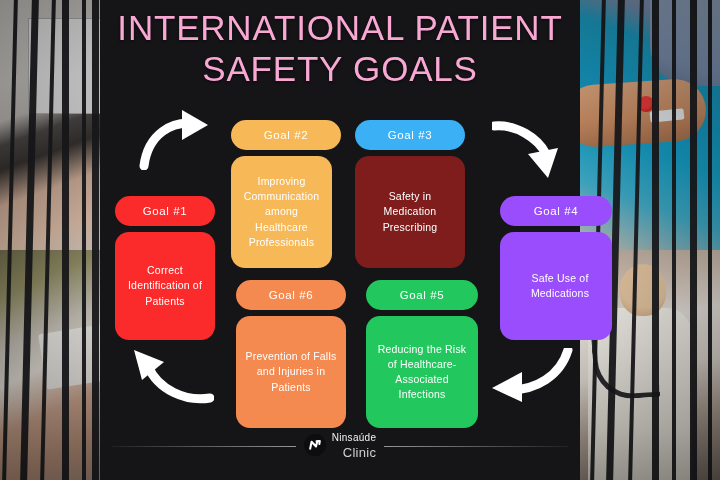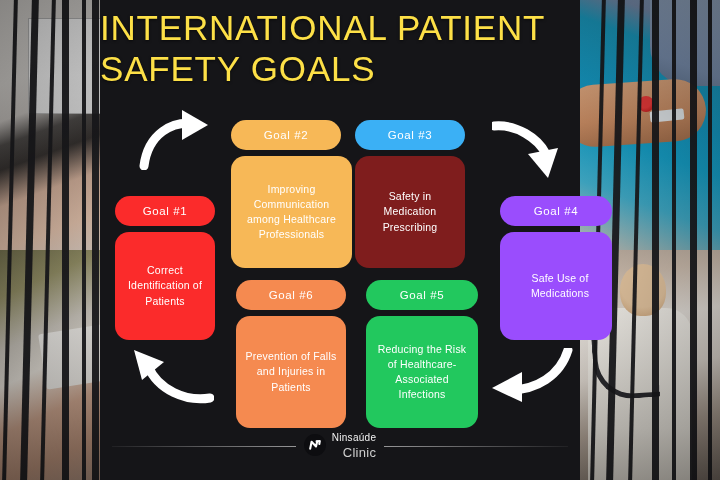--- a/index.html
+++ b/index.html
@@ -163,22 +163,22 @@
     width: 480px;
     height: 480px;
     background: #151518;
     z-index: 3;
   }
 
   .title {
     position: absolute;
     left: 0; right: 0;
     top: 8px;
-    text-align: left;
-    color: #fde047;
+    text-align: center;
+    color: #f9a8d4;
     font-size: 35px;
     line-height: 1.16;
     letter-spacing: .8px;
     font-weight: 400;
     text-shadow: 0 1px 3px rgba(0,0,0,.6);
   }
 
   
   .card {
     position: absolute;
@@ -205,21 +205,21 @@
     font-size: 11.5px;
     letter-spacing: .6px;
     z-index: 6;
   }
 
   
   .pill-1 { left: 15px;  top: 196px; width: 100px; height: 30px; background: #FB2B2B; }
   .card-1 { left: 15px;  top: 232px; width: 100px; height: 108px; background: #FB2B2B; }
   
   .pill-2 { left: 131px; top: 120px; width: 110px; height: 30px; background: #F7B857; }
-  .card-2 { left: 131px; top: 156px; width: 121px; height: 112px; background: #F7B857; }
+  .card-2 { left: 131px; top: 156px; width: 101px; height: 112px; background: #F7B857; }
   
   .pill-3 { left: 255px; top: 120px; width: 110px; height: 30px; background: #3BB0F5; }
   .card-3 { left: 255px; top: 156px; width: 110px; height: 112px; background: #7f1d1d; }
   
   .pill-4 { left: 400px; top: 196px; width: 112px; height: 30px; background: #9A4DFD; }
   .card-4 { left: 400px; top: 232px; width: 112px; height: 108px; background: #9A4DFD; padding-left: 16px; }
   
   .pill-5 { left: 266px; top: 280px; width: 112px; height: 30px; background: #22C85E; }
   .card-5 { left: 266px; top: 316px; width: 112px; height: 112px; background: #22C85E; }
   

